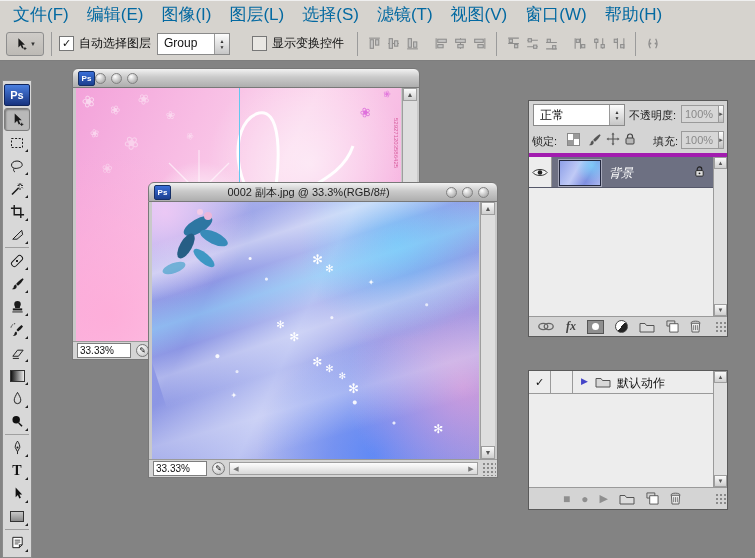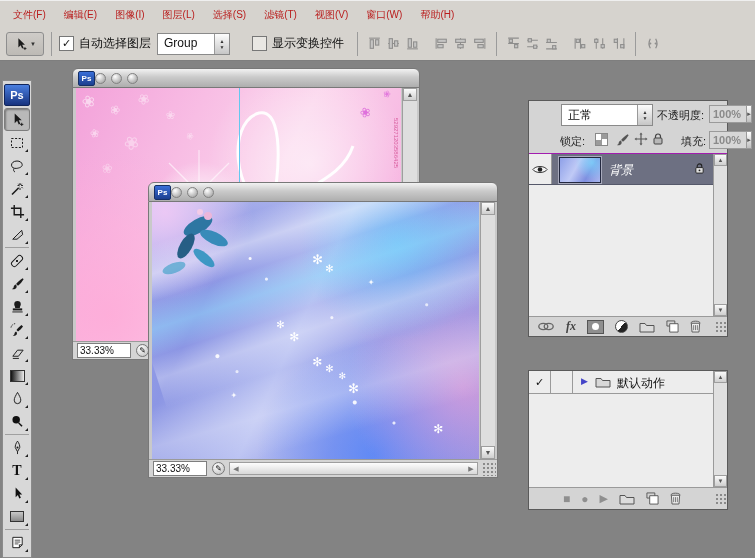--- a/index.html
+++ b/index.html
@@ -2,21 +2,21 @@
 <html><head>
 <meta charset="utf-8">
 <style>
   html,body{margin:0;padding:0;background:#555;}
   #screen{position:relative;width:755px;height:558px;background:#838383;overflow:hidden;
           font-family:"Liberation Sans","DejaVu Sans",sans-serif;-webkit-font-smoothing:antialiased;}
   .abs{position:absolute;}
   
   #menubar{position:absolute;top:0;left:0;right:0;height:27px;background:#d6d3ce;border-top:1px solid #efefef;
            display:flex;align-items:center;padding-left:4px;box-sizing:border-box;}
-  .menu-item{font-size:10px;color:#b91c1c;padding:0 9px;line-height:25px;cursor:default;}
+  .menu-item{font-size:17px;color:#0369a1;padding:0 9px;line-height:25px;cursor:default;}
   #optionsbar{position:absolute;top:27px;left:0;right:0;height:34px;background:#d6d3ce;border-bottom:1px solid #7e7e7e;
               display:flex;align-items:center;box-sizing:border-box;padding-left:6px;}
   .vsep{width:1px;height:24px;background:#9b9b9b;margin:0 7px;flex:none;}
   .tool-preset{width:36px;height:22px;border:1px solid #8e8e8e;border-radius:3px;background:linear-gradient(#cfccc8,#bdbab5);
                display:flex;align-items:center;justify-content:center;gap:2px;}
   .cb{width:13px;height:13px;background:#fff;border:1px solid #777;font-size:11px;line-height:12px;text-align:center;
       color:#111;flex:none;font-weight:bold;}
   .opt-label{font-size:12px;color:#111;margin:0 6px 0 5px;white-space:nowrap;}
   .dropdown{display:flex;height:20px;border:1px solid #8a8a8a;background:#fff;align-items:stretch;}
   .dd-text{font-size:12px;color:#111;padding:2px 6px;min-width:44px;}
@@ -61,28 +61,28 @@
   .annot-btn{width:13px;height:13px;border-radius:50%;margin-left:5px;background:radial-gradient(circle at 35% 30%,#fff,#bbb);
              border:1px solid #777;font-size:8px;line-height:12px;text-align:center;color:#111;box-sizing:border-box;}
   .hscroll{flex:1;height:13px;margin:0 4px;background:linear-gradient(#fdfdfd,#d8d8d8);border:1px solid #9e9e9e;
            position:relative;box-sizing:border-box;}
   .hs-ar{position:absolute;top:0;bottom:0;width:12px;font-size:7px;color:#777;text-align:center;line-height:11px;}
   .grip{width:14px;height:14px;margin-right:1px;background-image:radial-gradient(#8a8a8a 1px,transparent 1.2px);
         background-size:4px 4px;flex:none;}
   
   .dec{position:absolute;pointer-events:none;line-height:1;}
   
-  .panel{position:absolute;left:528px;width:200px;background:#d4d4d4;border:1px solid #5a5a5a;box-sizing:border-box;padding-left:28px;}
+  .panel{position:absolute;left:528px;width:200px;background:#d4d4d4;border:1px solid #5a5a5a;box-sizing:border-box;}
   .p-row{position:relative;height:26px;}
   .p-label{font-size:11px;color:#222;white-space:nowrap;}
   .val-field{position:absolute;height:18px;display:flex;border:1px solid #9a9a9a;background:#d7d7d7;box-sizing:border-box;}
-  .val-text{font-size:11px;color:#8a8a8a;padding:2px 3px;min-width:30px;font-weight:bold;}
+  .val-text{font-size:11px;color:#8a8a8a;padding:2px 3px;min-width:30px;}
   .fbtn{width:12px;background:linear-gradient(#fdfdfd,#c0c0c0);border-left:1px solid #9a9a9a;font-size:7px;color:#555;
         display:flex;align-items:center;justify-content:center;}
-  .layer-list{position:absolute;left:0;right:0;background:#ededed;border-top:1px solid #a21caf;}
+  .layer-list{position:absolute;left:0;right:0;background:#ededed;border-top:4px solid #a21caf;}
   .pscroll{position:absolute;right:0;top:0;bottom:0;width:14px;background:#e0e0e0;border-left:1px solid #9a9a9a;box-sizing:border-box;}
   .p-bottom{position:absolute;left:0;right:0;bottom:0;height:20px;background:#d4d4d4;border-top:1px solid #9a9a9a;
             display:flex;align-items:center;box-sizing:border-box;}
   .pb-ic{margin-left:11px;display:flex;align-items:center;justify-content:center;}
   .fx-label{font-family:"Liberation Serif","DejaVu Serif",serif;font-style:italic;font-weight:bold;font-size:12px;color:#444;}
   .mask-ic{width:15px;height:12px;background:#8f8f8f;border:1px solid #555;display:flex;align-items:center;justify-content:center;}
   .mask-ic i{width:7px;height:7px;background:#fff;border-radius:50%;display:block;}
   .adj-ic{width:13px;height:13px;border-radius:50%;border:1px solid #444;background:linear-gradient(135deg,#fff 50%,#222 50%);box-sizing:border-box;}
   .checker-ic{width:13px;height:13px;border:1px solid #888;box-sizing:border-box;
               background:conic-gradient(#9a9a9a 25%,#fff 0 50%,#9a9a9a 0 75%,#fff 0);}
@@ -412,20 +412,21 @@
       <div class="statusbar">
         <span class="zoomfield">33.33%</span>
         <span class="annot-btn">✎</span>
       </div>
     </div>
   </div>
 
   <div class="docwin" style="left:148px;top:182px;width:350px;height:296px;z-index:3;">
     <div class="titlebar">
       <span class="ps-file-icon">Ps</span>
+      <span class="doc-title">0002 副本.jpg @ 33.3%(RGB/8#)</span>
       <span class="tb-circles">
           <span></span>
           <span></span>
           <span></span>
         </span>
     </div>
     <div class="docbody">
       <div class="canvas" style="right:18px;bottom:18px;background:
             radial-gradient(circle at 75% 16%, rgba(90,205,255,.55), rgba(90,205,255,0) 30%),
             radial-gradient(circle at 95% 72%, rgba(255,160,215,.55), rgba(255,160,215,0) 32%),

